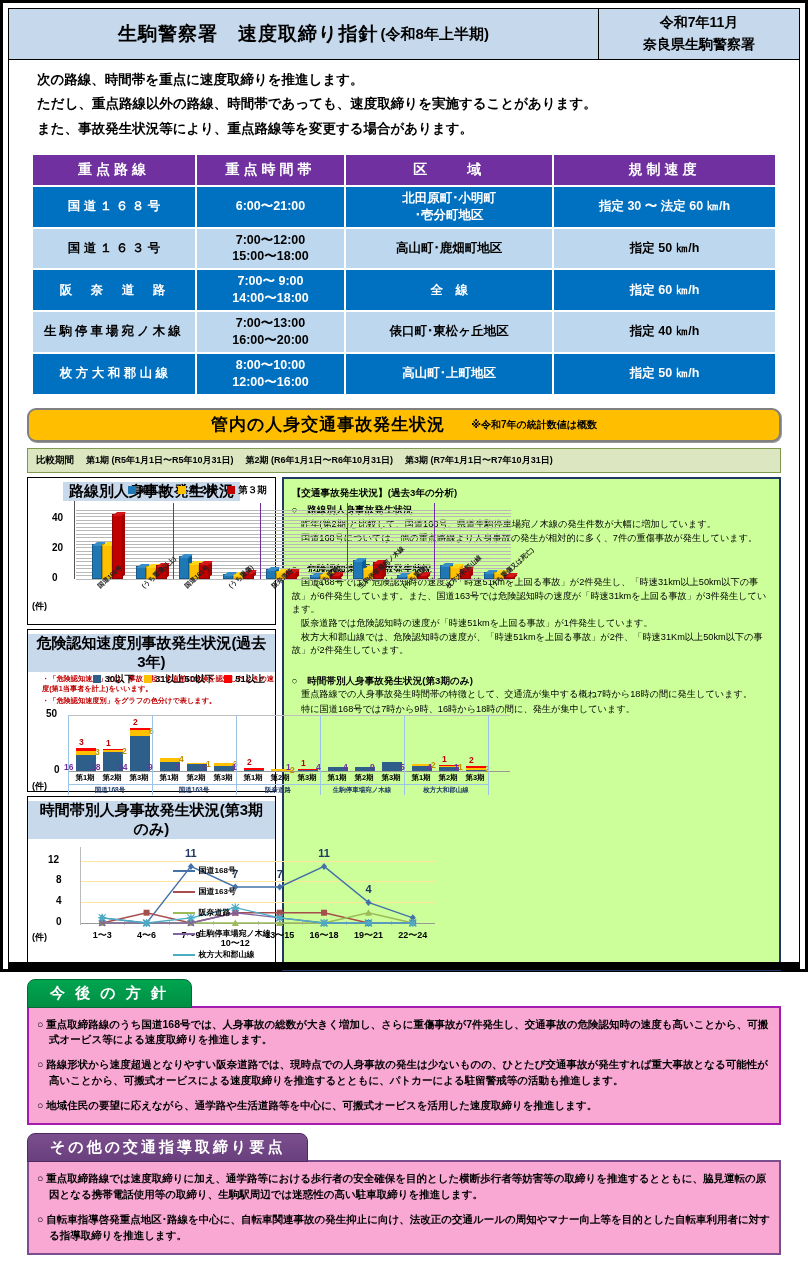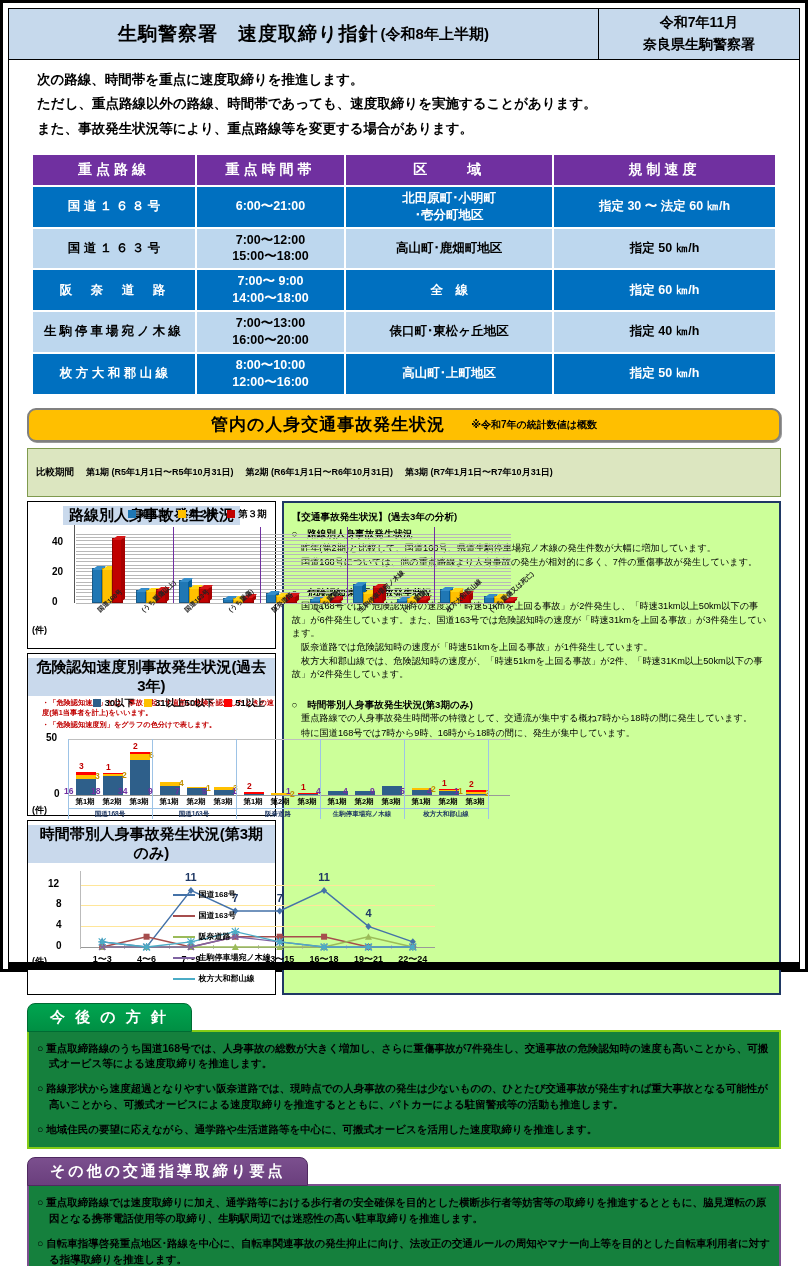--- a/index.html
+++ b/index.html
@@ -46,21 +46,21 @@
   .banner{
     background:#ffbf00;border:2px solid #808080;border-radius:9px;
     height:30px;display:flex;align-items:center;justify-content:center;gap:26px;
     box-shadow:1px 1px 0 #999;
   }
   .banner .bt{font-size:17px;font-weight:bold;color:#000;letter-spacing:1px;}
   .banner .bs{font-size:10px;font-weight:bold;color:#000;}
 
   .period{
     margin:6px 18px 0 18px;background:#dce6c0;border:1px solid #7f9a4e;
-    padding:17px 8px;font-size:9px;font-weight:bold;display:flex;gap:12px;align-items:center;
+    padding:5px 8px;font-size:9px;font-weight:bold;display:flex;gap:12px;align-items:center;
   }
   .period .lab{font-size:9.5px;}
 
   
   .zone{display:flex;gap:6px;margin:4px 18px 0 18px;align-items:stretch;}
   .charts{width:503px;display:flex;flex-direction:column;gap:4px;}
   .chartbox{border:1px solid #000;background:#fff;position:relative;box-sizing:border-box;}
   .c1{height:148px}
   .c2{height:163px}
   .c3{height:175px}
@@ -111,21 +111,21 @@
 
   
   .sec{margin:8px 18px 0 18px;position:relative;}
   .sec .tab{
     display:inline-block;padding:4px 22px;font-size:15px;font-weight:bold;color:#fff;
     border-radius:8px 8px 0 0;position:relative;z-index:2;letter-spacing:3px;
   }
   .tab-green{background:linear-gradient(180deg,#00a550,#008f43);border:1px solid #006b33;}
   .tab-purple{background:linear-gradient(180deg,#7b4f8e,#6a3f7d);border:1px solid #4f2a60;letter-spacing:0px;}
   .sec .body{
-    border:2px solid #84cc16;margin-top:-2px;padding:9px 8px 10px 8px;background:#15803d;position:relative;z-index:1;
+    border:2px solid #a21caf;margin-top:-2px;padding:9px 8px 10px 8px;background:#f9a8d4;position:relative;z-index:1;
   }
   .sec .body.purple{border-color:#7b4f8e;}
   .sec .body p{margin:0 0 9px 0;font-size:10.5px;font-weight:bold;line-height:1.5;text-indent:0;padding-left:12px;}
   .sec .body p:last-child{margin-bottom:0;}
   .sec .body p::before{content:"○ ";margin-left:-12px;}
   .footbar{position:absolute;left:5px;right:5px;bottom:-1px;height:8px;background:#000;}
 </style>
 </head>
 <body>
 

